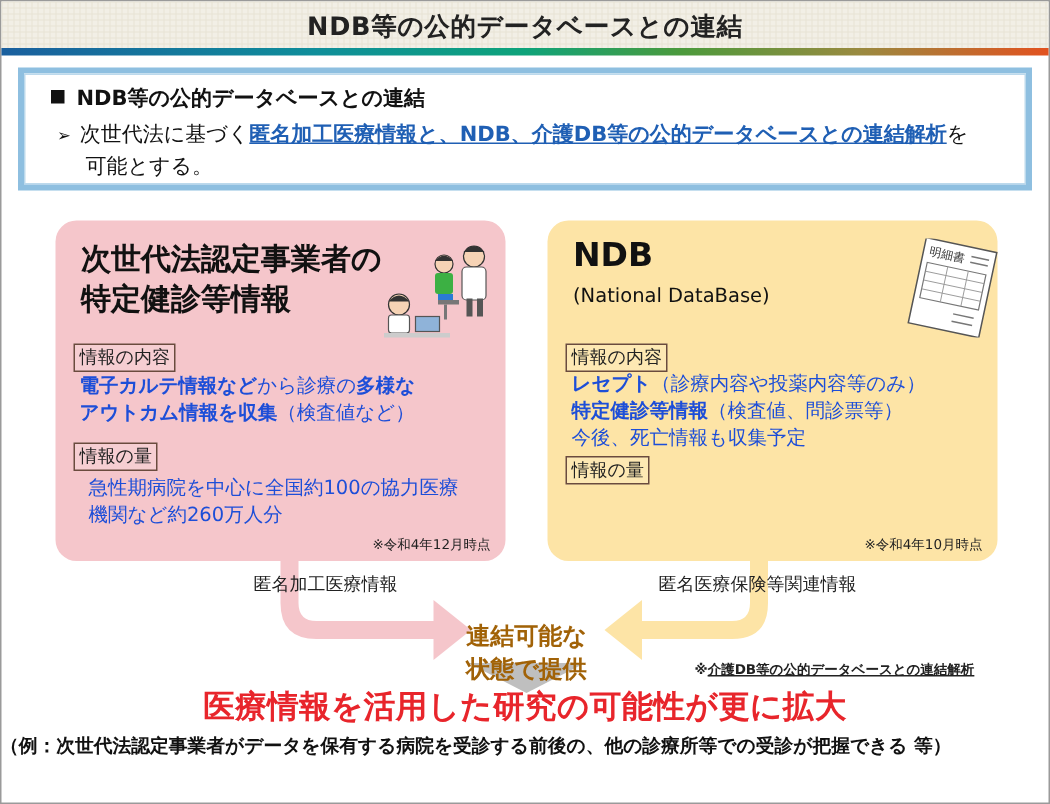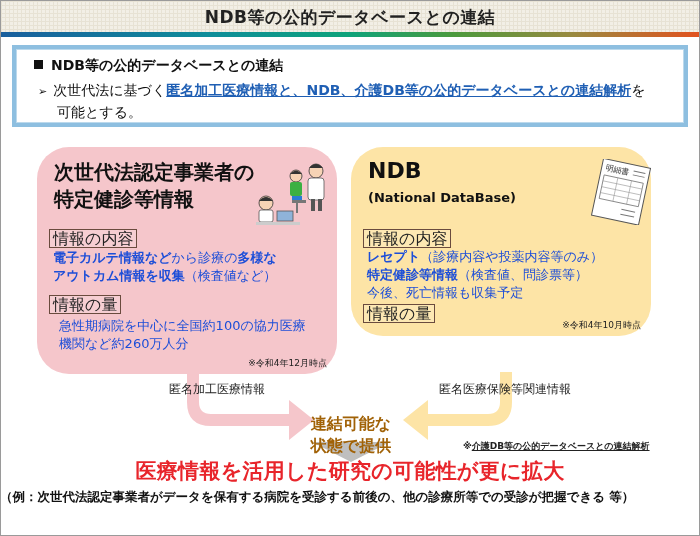--- a/index.html
+++ b/index.html
@@ -19,28 +19,28 @@
 
   .summary { position: absolute; left: 12px; top: 45px; width: 676px; height: 82px;
     border: 4px solid #8ebfe0; background: #fff; box-shadow: 0 0 0 1px #bcd9ec inset; }
   .summary-heading { position: absolute; left: 18px; top: 8px; font-size: 14px; font-weight: bold; color: #111; }
   .summary-heading .sq { display: inline-block; width: 9px; height: 9px; background: #111; margin-right: 8px; vertical-align: 1px; }
   .summary-line { position: absolute; left: 22px; top: 31px; right: 10px; font-size: 14px; line-height: 20px; color: #111; }
   .summary-line .arrow { margin-right: 6px; font-size: 11px; }
   .summary-line a { color: #1f5fb4; font-weight: bold; text-decoration: underline; }
   .summary-line .indent { display: block; padding-left: 19px; }
 
-  .card { position: absolute; border-radius: 32px; }
+  .card { position: absolute; border-radius: 14px; }
   .card-left { left: 37px; top: 147px; width: 300px; height: 227px; background: #f5c6cb; }
-  .card-right { left: 351px; top: 147px; width: 300px; height: 189px; background: #fde4a6; }
+  .card-right { left: 365px; top: 147px; width: 300px; height: 227px; background: #fde4a6; }
 
   .card-title { position: absolute; left: 17px; top: 12px; font-size: 20px; font-weight: bold; line-height: 27px; color: #111; }
-  .card-sub { position: absolute; left: 17px; top: 43px; font-size: 13px; font-weight: bold; color: #111; }
+  .card-sub { position: absolute; left: 17px; top: 43px; font-size: 13px; font-weight: normal; color: #111; }
 
-  .tag { position: absolute; left: 12px; font-size: 16px; padding: 1px 3px; border: 1px solid #6a4b3e; background: rgba(255,255,255,0.15); color: #222; line-height: 15px; }
+  .tag { position: absolute; left: 12px; font-size: 12px; padding: 1px 3px; border: 1px solid #6a4b3e; background: rgba(255,255,255,0.15); color: #222; line-height: 15px; }
   .body-text { position: absolute; left: 16px; font-size: 13px; line-height: 18px; color: #1d4ed8; }
   .body-text b { font-weight: bold; }
   .note { position: absolute; right: 10px; bottom: 4px; font-size: 9px; color: #222; }
 
   .illus-left { position: absolute; left: 215px; top: 12px; width: 82px; height: 68px; }
   .illus-right { position: absolute; left: 238px; top: 12px; width: 66px; height: 66px; }
 
   .flow-label { position: absolute; font-size: 12px; color: #222; }
   .center-text { position: absolute; left: 299px; top: 394px; width: 104px; text-align: center;
     font-size: 16px; font-weight: bold; line-height: 22px; color: #a16207; margin-top: 19px; }

